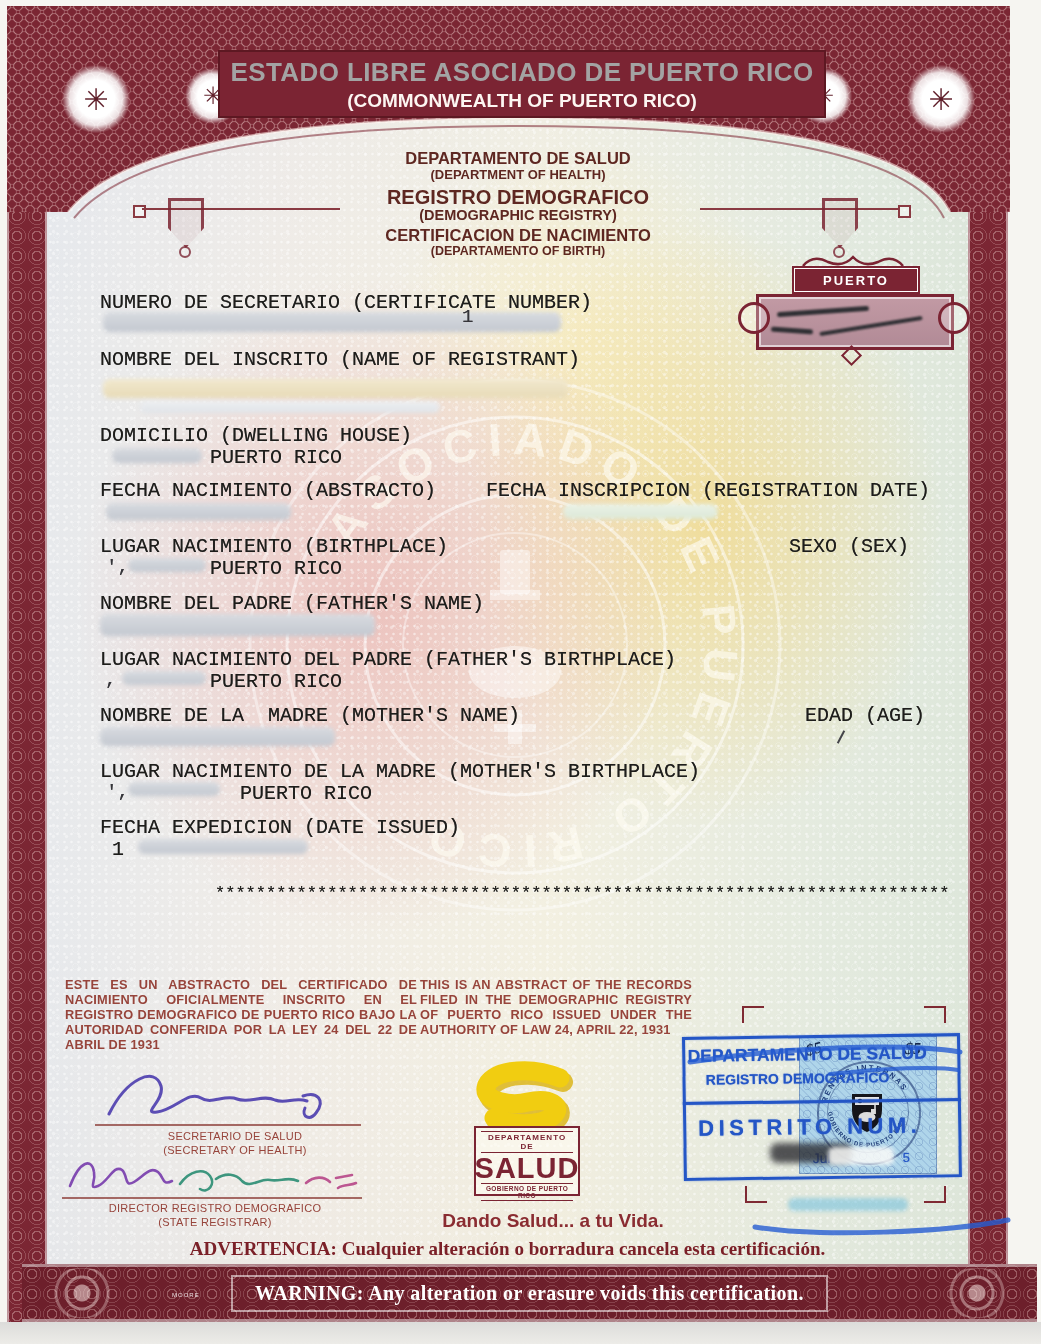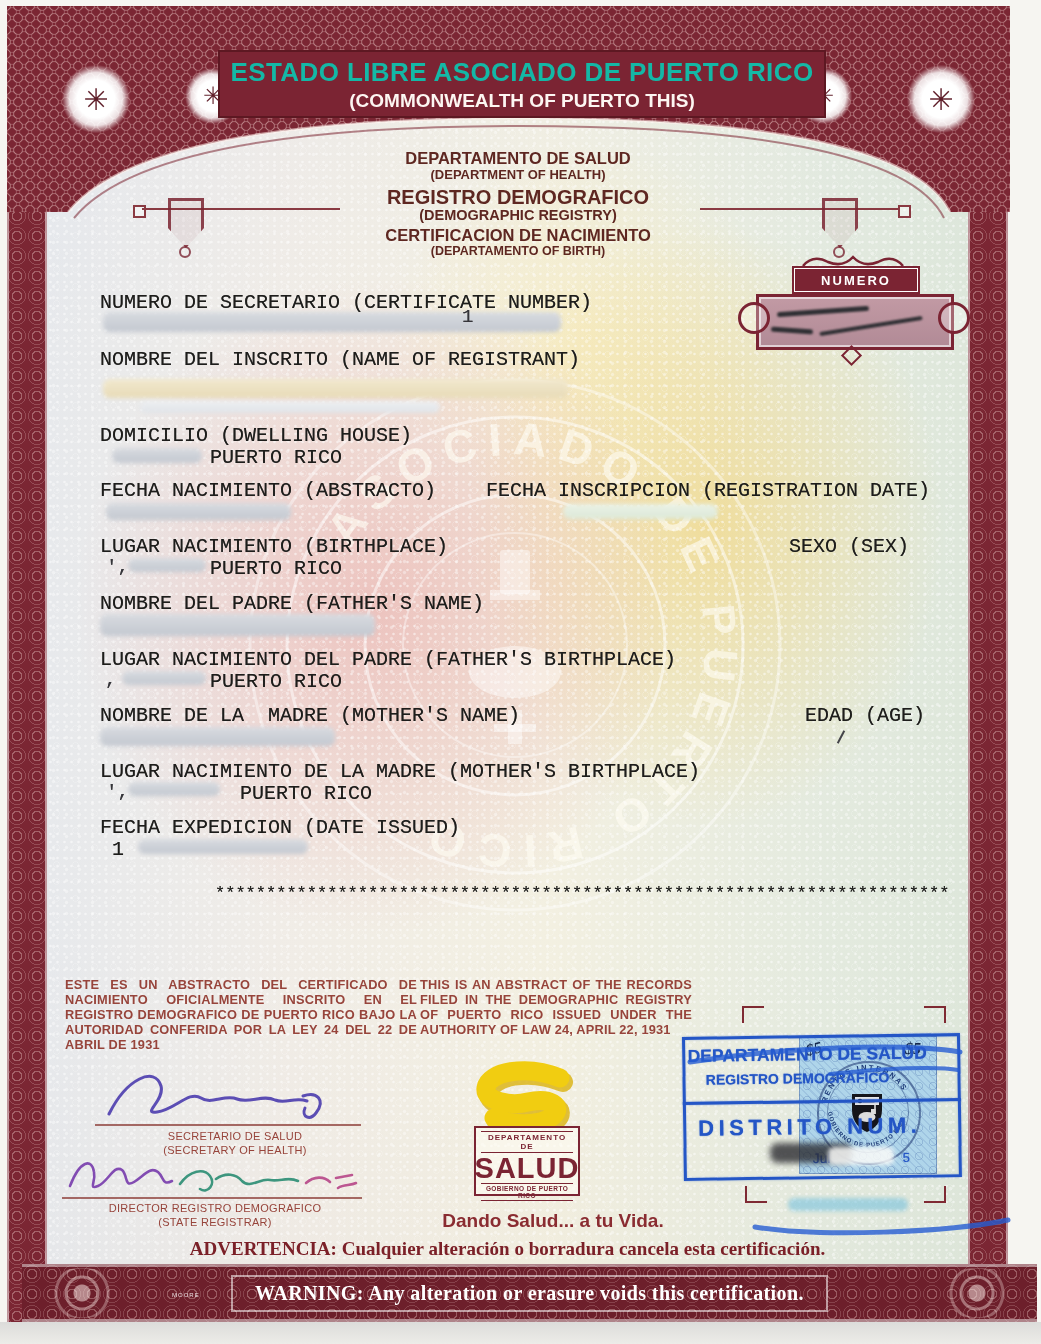--- a/index.html
+++ b/index.html
@@ -28,21 +28,21 @@
   
   .strip{background-color:#7b2633;z-index:4;
     background-image:radial-gradient(circle at 50% 50%, transparent 0 4px, rgba(255,228,222,.32) 4px 5.2px, transparent 5.2px 8px, rgba(255,228,222,.2) 8px 9px, transparent 9px);
     background-size:20px 20px;
     box-shadow:inset 2px 0 0 rgba(255,255,255,.5), inset -2px 0 0 rgba(255,255,255,.5);}
   .rosette{z-index:5;border-radius:50%;display:flex;align-items:center;justify-content:center;
     background:radial-gradient(circle, #ffffff 34%, rgba(255,255,255,.85) 48%, rgba(123,38,51,.25) 62%, rgba(123,38,51,0) 72%);
     color:#5e1d28;}
   .banner{left:218px;top:50px;width:604px;height:64px;z-index:6;background:#7b2433;
     border:2px solid #5d1822;display:flex;flex-direction:column;align-items:center;justify-content:center;gap:2px;}
-  .banner .t1{color:#14b8a6;font-weight:bold;font-size:26px;letter-spacing:.4px}
+  .banner .t1{color:#a3a3a3;font-weight:bold;font-size:26px;letter-spacing:.4px}
   .banner .t2{color:#fdf6f2;font-weight:bold;font-size:19px}
   .hrow{left:168px;width:700px;text-align:center;z-index:6;color:var(--header-brown);font-weight:bold}
   .frameline{background:#8a3a42;height:2px;z-index:5}
   .framesq{width:9px;height:9px;border:2px solid #8a3a42;z-index:5;background:rgba(255,255,255,.4)}
   .pendant{width:30px;height:44px;border:3px solid rgba(123,38,51,.85);z-index:5;
     clip-path:polygon(0 0,100% 0,100% 60%,50% 100%,0 60%);background:rgba(123,38,51,.07)}
   .pdot{width:8px;height:8px;border:2px solid rgba(123,38,51,.8);border-radius:50%;z-index:5}
   
   .numbox{left:746px;top:256px;width:214px;height:106px;z-index:6}
   .numlabel{left:48px;top:12px;width:122px;height:22px;background:#7b2433;border:1px solid #fff;
@@ -154,21 +154,21 @@
   <path d="M74,218 C130,150 302,126 520,126 C738,126 910,150 944,218" fill="none" stroke="rgba(123,38,51,.55)" stroke-width="2"></path>
 </svg>
 
 <div class="abs rosette" style="left:57px;top:60px;width:78px;height:78px;font-size:30px">✳</div>
 <div class="abs rosette" style="left:181px;top:64px;width:64px;height:64px;font-size:24px">✳</div>
 <div class="abs rosette" style="left:792px;top:64px;width:64px;height:64px;font-size:24px">✳</div>
 <div class="abs rosette" style="left:902px;top:60px;width:78px;height:78px;font-size:30px">✳</div>
 
 <div class="abs banner">
   <div class="t1">ESTADO LIBRE ASOCIADO DE PUERTO RICO</div>
-  <div class="t2">(COMMONWEALTH OF PUERTO THIS)</div>
+  <div class="t2">(COMMONWEALTH OF PUERTO RICO)</div>
 </div>
 
 <div class="abs framesq" style="left:133px;top:205px"></div>
 <div class="abs frameline" style="left:142px;top:208px;width:198px"></div>
 <div class="abs frameline" style="left:700px;top:208px;width:198px"></div>
 <div class="abs framesq" style="left:898px;top:205px"></div>
 <div class="abs pendant" style="left:168px;top:198px"></div>
 <div class="abs pdot" style="left:179px;top:246px"></div>
 <div class="abs pendant" style="left:822px;top:198px"></div>
 <div class="abs pdot" style="left:833px;top:246px"></div>
@@ -179,21 +179,21 @@
 <div class="abs hrow" style="top:207px;font-size:14.5px">(DEMOGRAPHIC REGISTRY)</div>
 <div class="abs hrow" style="top:226px;font-size:16.5px">CERTIFICACION DE NACIMIENTO</div>
 <div class="abs hrow" style="top:244px;font-size:12.5px">(DEPARTAMENTO OF BIRTH)</div>
 
 <div class="abs numbox">
   <svg class="abs" style="left:52px;top:-4px" width="110" height="16" viewBox="0 0 110 16">
     <path d="M5,14 Q15,2 30,10 Q45,16 55,5 Q65,16 80,10 Q95,2 105,14" fill="none" stroke="#7b2433" stroke-width="2.5"></path>
   </svg>
   <div class="abs numscroll" style="left:-8px;top:46px"></div>
   <div class="abs numscroll" style="left:192px;top:46px"></div>
-  <div class="abs numlabel">NUMERO</div>
+  <div class="abs numlabel">PUERTO</div>
   <div class="abs nummain">
     <div class="abs inkmark" style="left:18px;top:12px;width:92px;height:5px;transform:rotate(-4deg)"></div>
     <div class="abs inkmark" style="left:60px;top:27px;width:104px;height:4px;transform:rotate(-9deg)"></div>
     <div class="abs inkmark" style="left:12px;top:31px;width:42px;height:5px;transform:rotate(4deg)"></div>
   </div>
   <div class="abs" style="left:98px;top:92px;width:11px;height:11px;border:2.5px solid #7b2433;transform:rotate(45deg)"></div>
 </div>
 
 <div class="abs flabel" style="left:100px;top:291px">NUMERO DE SECRETARIO (CERTIFICATE NUMBER)</div>
 <div class="abs smudge sm-gray" style="left:103px;top:312px;width:458px;height:20px"></div>

